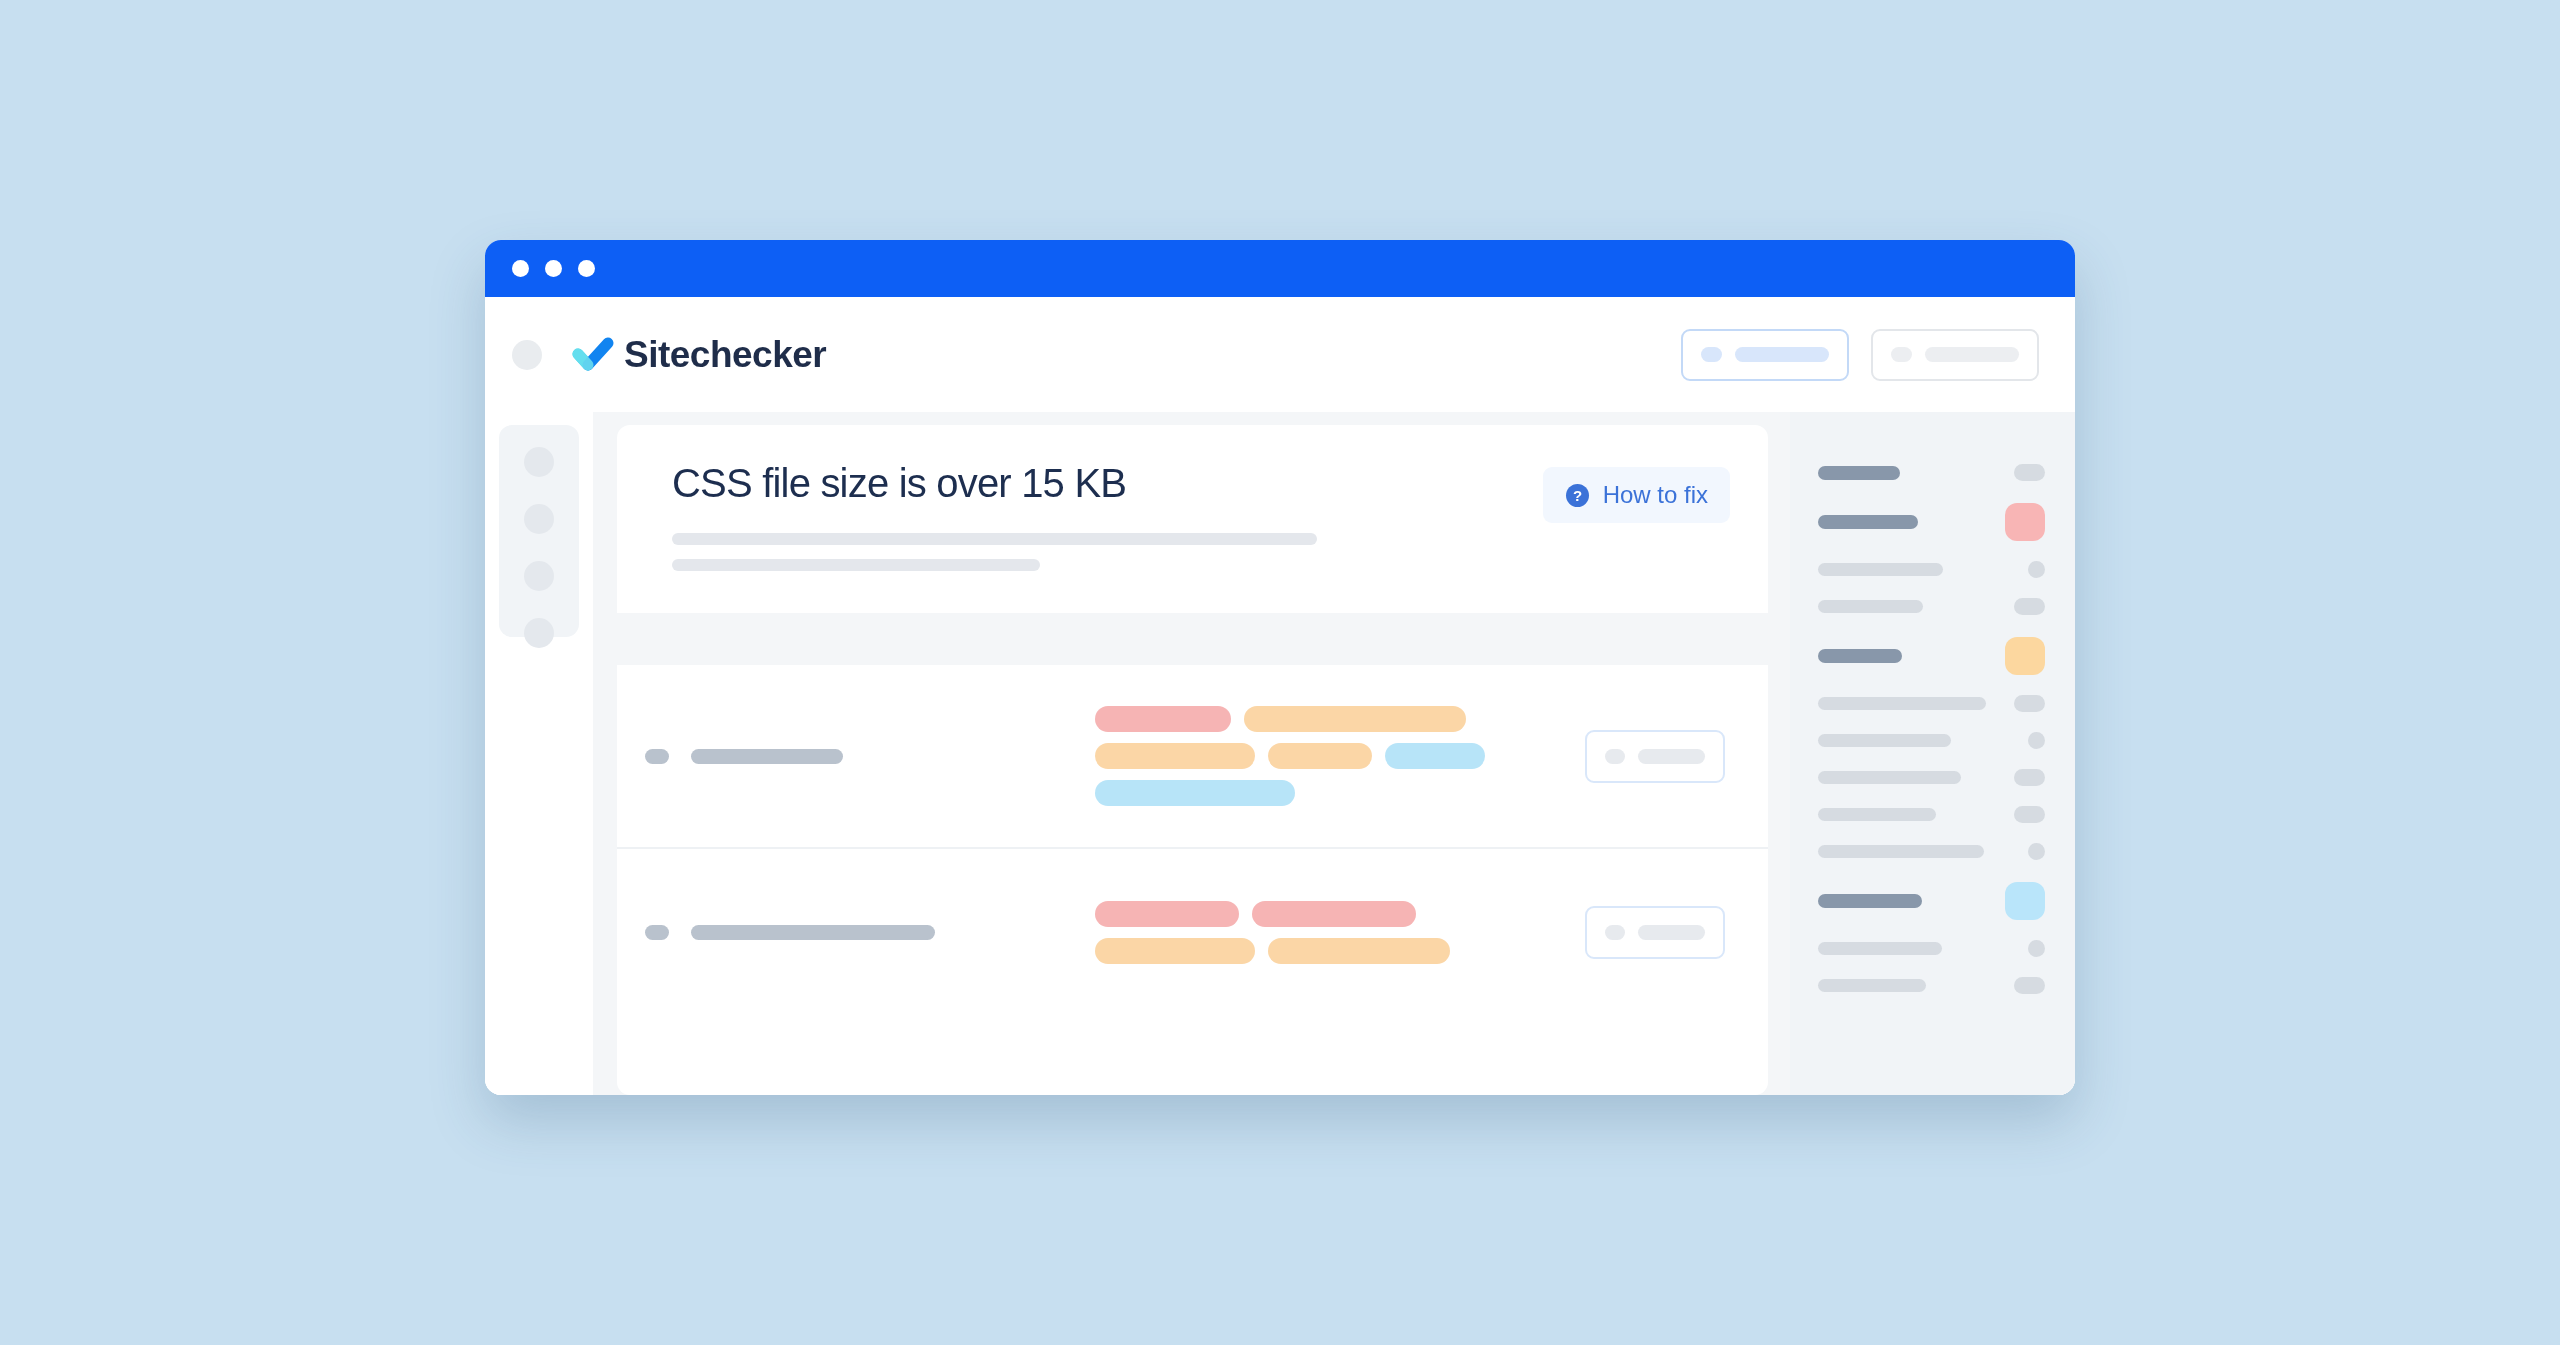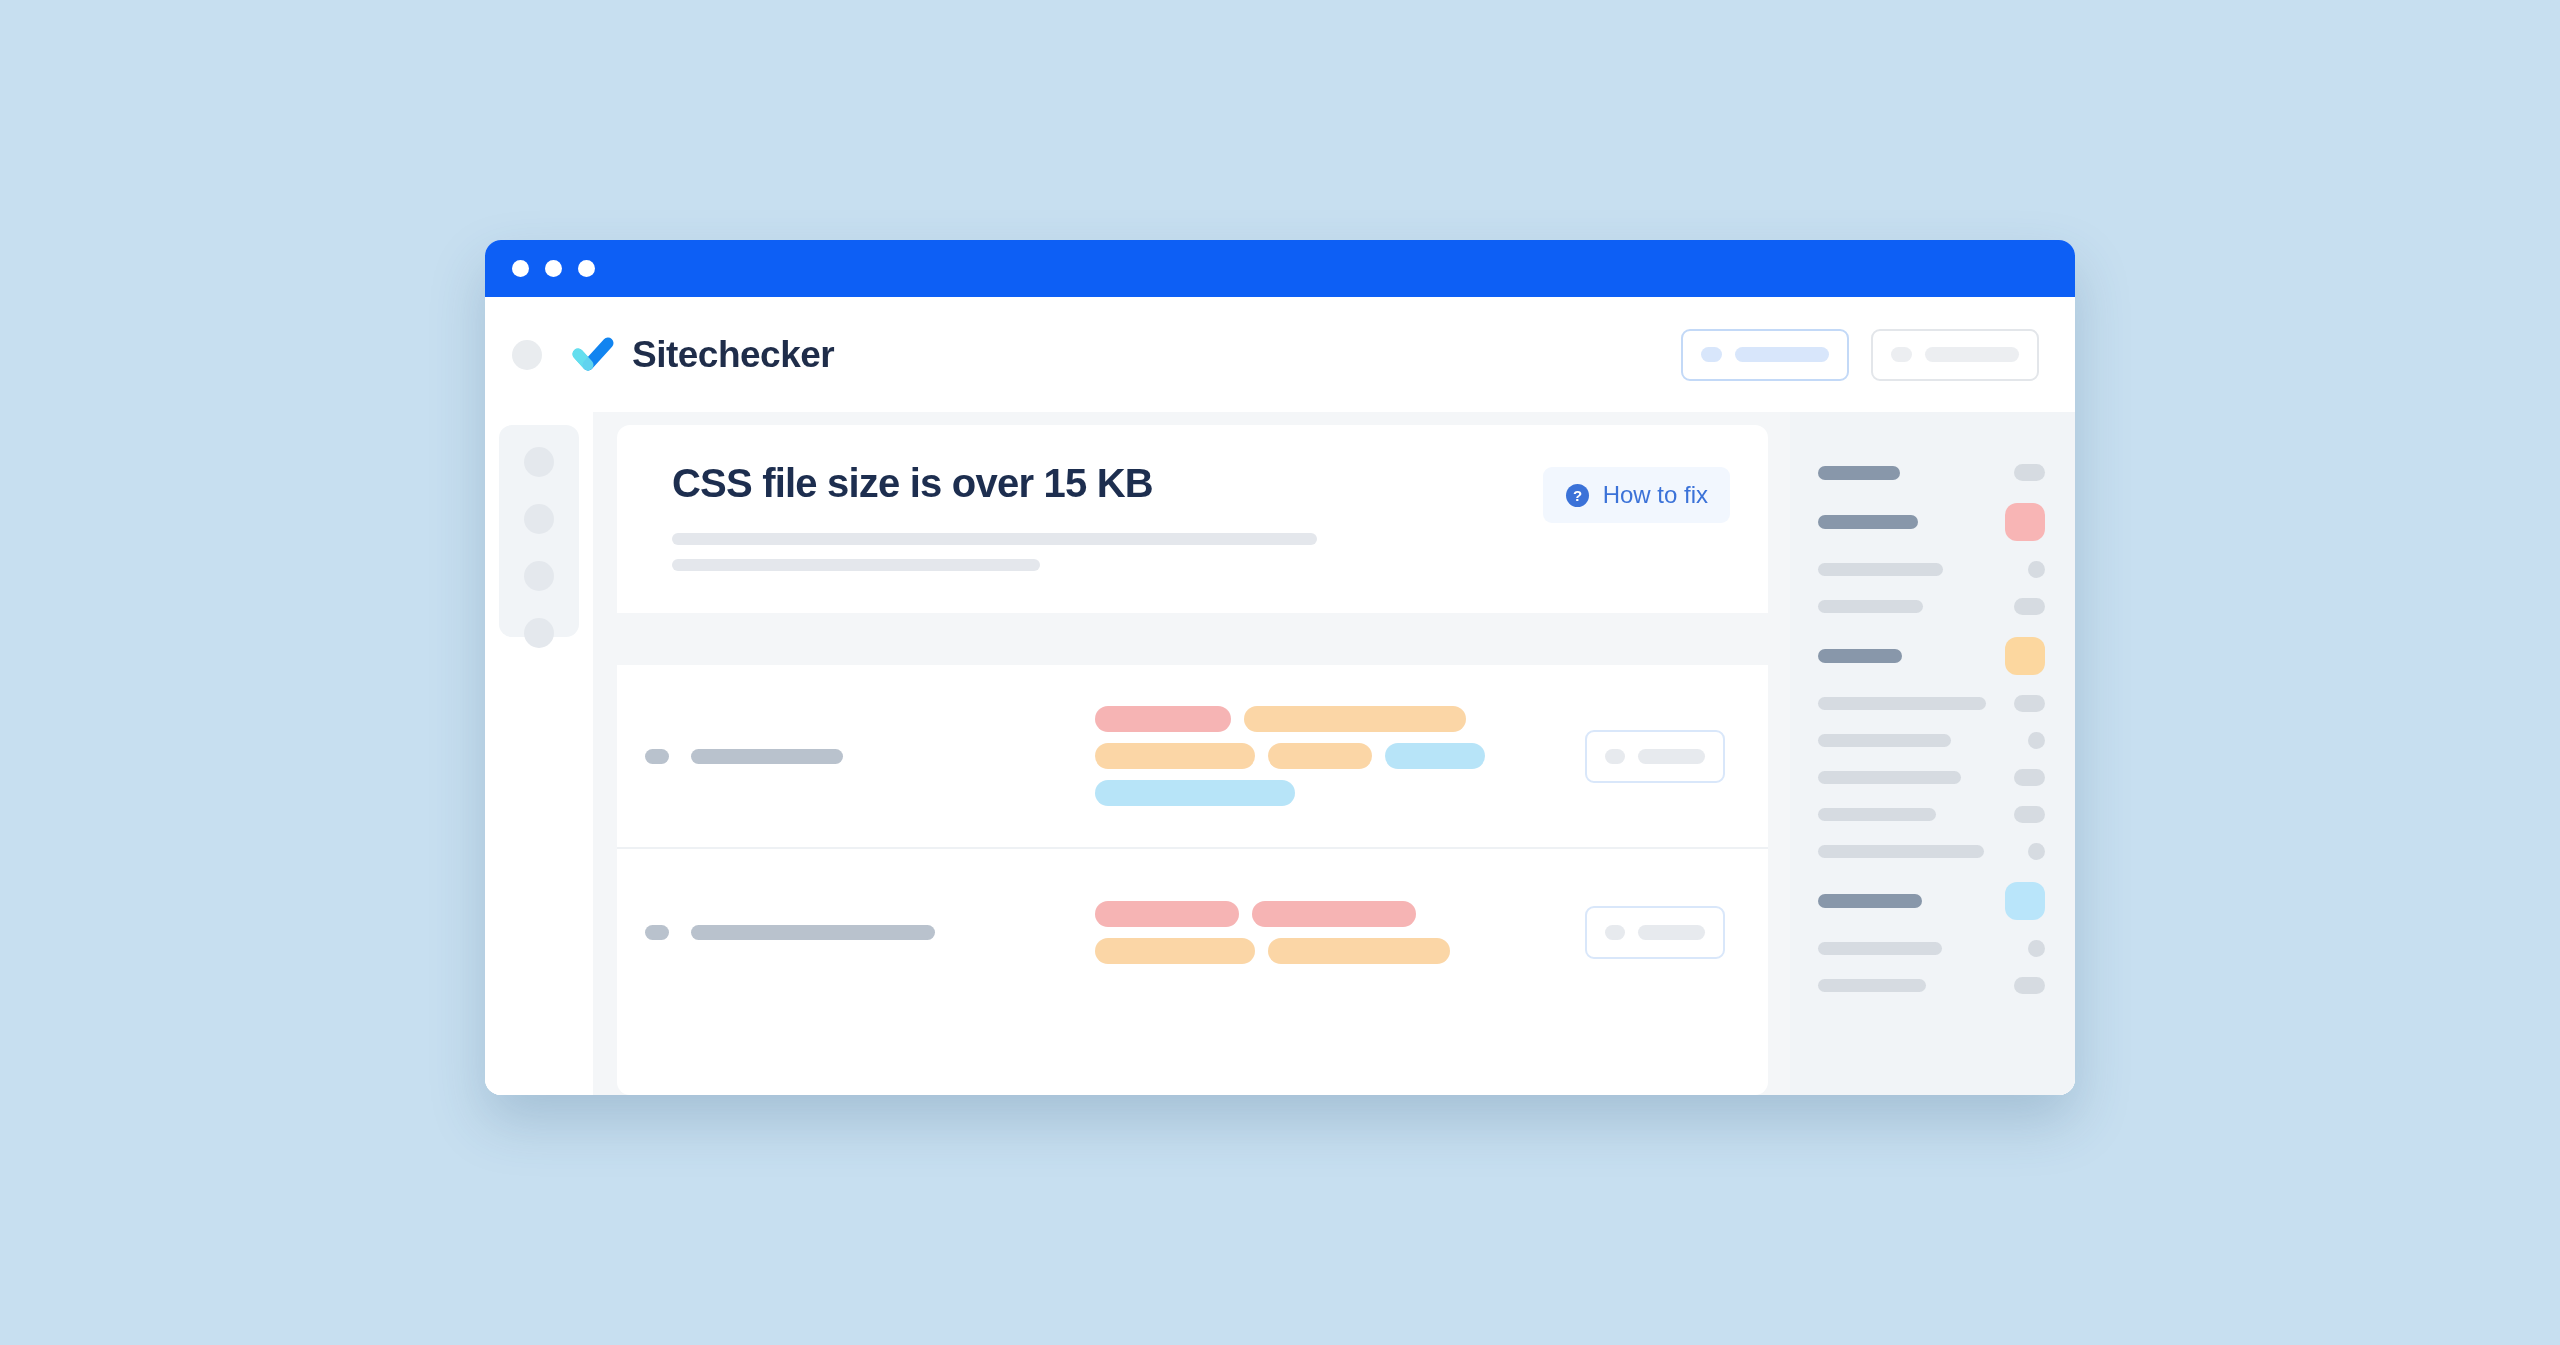--- a/index.html
+++ b/index.html
@@ -59,21 +59,21 @@
     width: 30px;
     height: 30px;
     border-radius: 50%;
     background: #e9ecef;
     flex: 0 0 auto;
     margin-right: 30px;
   }
   .brand {
     display: flex;
     align-items: center;
-    gap: 16px;
+    gap: 8px;
     text-align: right;
   }
   .brand-logo {
     width: 44px;
     height: 36px;
     flex: 0 0 auto;
   }
   .brand-name {
     font-size: 37px;
     font-weight: bold;
@@ -174,21 +174,21 @@
   }
   .card-head {
     padding: 36px 38px 28px 55px;
     display: flex;
     align-items: flex-start;
     flex: 0 0 auto;
   }
   .card-head-left { flex: 1 1 auto; min-width: 0; }
   .page-title {
     font-size: 40px;
-    font-weight: bold;
+    font-weight: normal;
     color: #1d2e4f;
     letter-spacing: -0.8px;
     margin: 0 0 27px 0;
     white-space: nowrap;
   }
   .sk-line {
     height: 12px;
     border-radius: 7px;
     background: #e4e7ec;
     margin-bottom: 14px;

